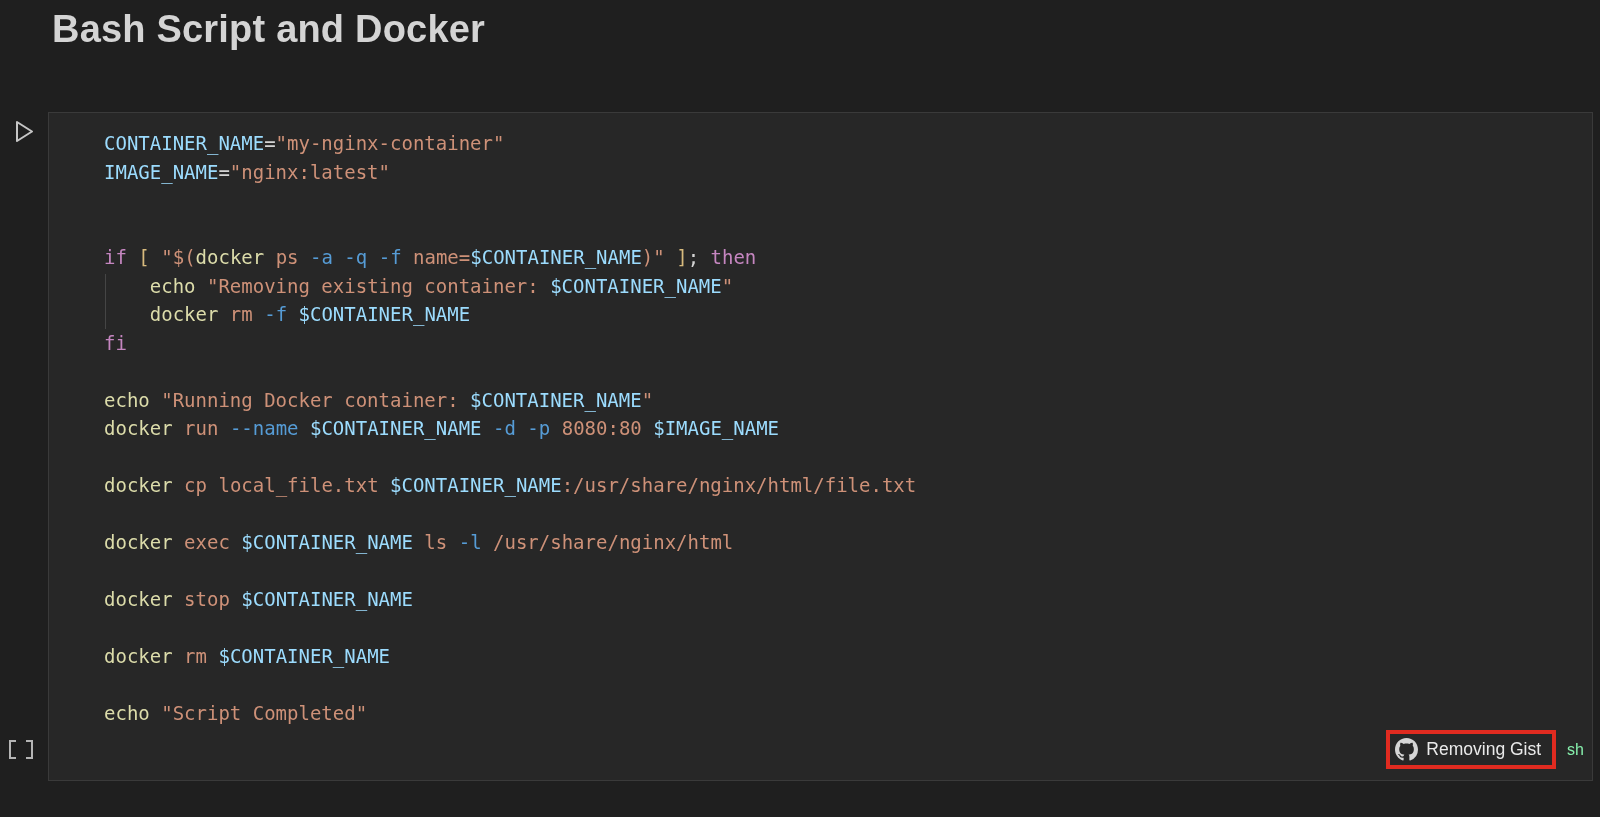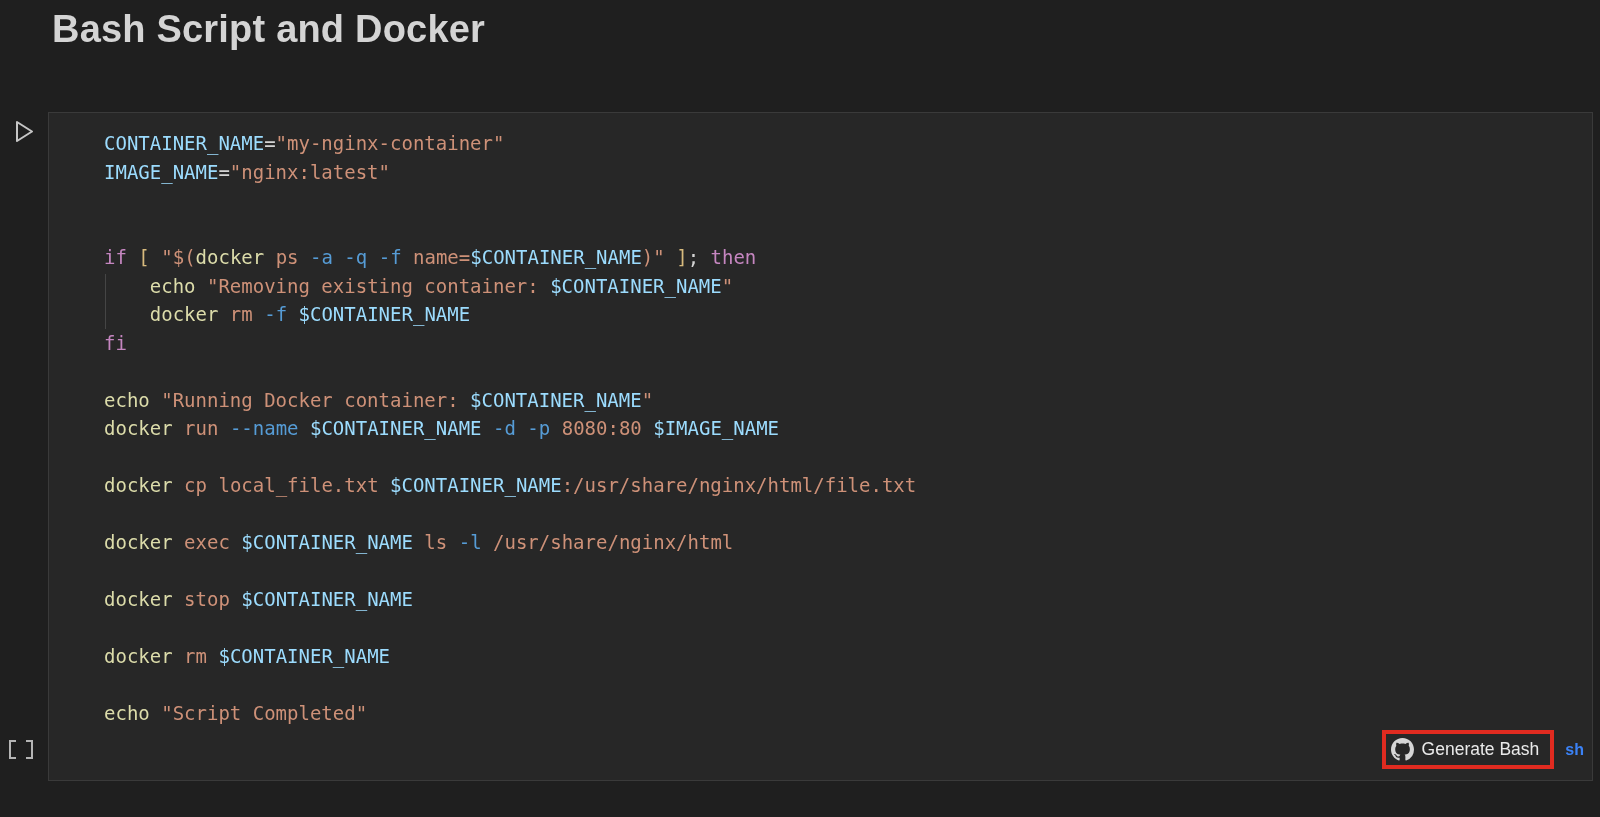--- a/index.html
+++ b/index.html
@@ -114,23 +114,23 @@
     align-items: center;
     gap: 8px;
     color: #eaeaea;
     font-family: "Liberation Sans", sans-serif;
     font-size: 17.5px;
     font-weight: 400;
     padding: 2px 0;
   }
   .gist-btn .gh-icon { display: flex; align-items: center; }
   .lang-badge {
-    color: #3b82f6;
+    color: #86efac;
     font-size: 16px;
-    font-weight: 700;
+    font-weight: 400;
     font-family: "Liberation Sans", sans-serif;
   }
 </style>
 </head>
 <body>
 
 <div class="page">
 
   <h1 class="title">Bash Script and Docker</h1>
 
@@ -155,20 +155,20 @@
     <pre class="code" id="code-pre"><div class="code-line"><span class="tok-variable">CONTAINER_NAME</span><span class="tok-plain">=</span><span class="tok-string">"my-nginx-container"</span></div><div class="code-line"><span class="tok-variable">IMAGE_NAME</span><span class="tok-plain">=</span><span class="tok-string">"nginx:latest"</span></div><div class="code-line">&nbsp;</div><div class="code-line">&nbsp;</div><div class="code-line"><span class="tok-keyword">if</span><span class="tok-plain"> </span><span class="tok-bracket">[</span><span class="tok-plain"> </span><span class="tok-string">"$(</span><span class="tok-command">docker</span><span class="tok-plain"> </span><span class="tok-string">ps</span><span class="tok-plain"> </span><span class="tok-flag">-a</span><span class="tok-plain"> </span><span class="tok-flag">-q</span><span class="tok-plain"> </span><span class="tok-flag">-f</span><span class="tok-plain"> </span><span class="tok-string">name=</span><span class="tok-variable">$CONTAINER_NAME</span><span class="tok-string">)"</span><span class="tok-plain"> </span><span class="tok-bracket">]</span><span class="tok-plain">; </span><span class="tok-keyword">then</span></div><div class="code-line"><span class="tok-plain">    </span><span class="tok-command">echo</span><span class="tok-plain"> </span><span class="tok-string">"Removing existing container: </span><span class="tok-variable">$CONTAINER_NAME</span><span class="tok-string">"</span></div><div class="code-line"><span class="tok-plain">    </span><span class="tok-command">docker</span><span class="tok-plain"> </span><span class="tok-string">rm</span><span class="tok-plain"> </span><span class="tok-flag">-f</span><span class="tok-plain"> </span><span class="tok-variable">$CONTAINER_NAME</span></div><div class="code-line"><span class="tok-keyword">fi</span></div><div class="code-line">&nbsp;</div><div class="code-line"><span class="tok-command">echo</span><span class="tok-plain"> </span><span class="tok-string">"Running Docker container: </span><span class="tok-variable">$CONTAINER_NAME</span><span class="tok-string">"</span></div><div class="code-line"><span class="tok-command">docker</span><span class="tok-plain"> </span><span class="tok-string">run</span><span class="tok-plain"> </span><span class="tok-flag">--name</span><span class="tok-plain"> </span><span class="tok-variable">$CONTAINER_NAME</span><span class="tok-plain"> </span><span class="tok-flag">-d</span><span class="tok-plain"> </span><span class="tok-flag">-p</span><span class="tok-plain"> </span><span class="tok-string">8080:80</span><span class="tok-plain"> </span><span class="tok-variable">$IMAGE_NAME</span></div><div class="code-line">&nbsp;</div><div class="code-line"><span class="tok-command">docker</span><span class="tok-plain"> </span><span class="tok-string">cp</span><span class="tok-plain"> </span><span class="tok-string">local_file.txt</span><span class="tok-plain"> </span><span class="tok-variable">$CONTAINER_NAME</span><span class="tok-string">:/usr/share/nginx/html/file.txt</span></div><div class="code-line">&nbsp;</div><div class="code-line"><span class="tok-command">docker</span><span class="tok-plain"> </span><span class="tok-string">exec</span><span class="tok-plain"> </span><span class="tok-variable">$CONTAINER_NAME</span><span class="tok-plain"> </span><span class="tok-string">ls</span><span class="tok-plain"> </span><span class="tok-flag">-l</span><span class="tok-plain"> </span><span class="tok-string">/usr/share/nginx/html</span></div><div class="code-line">&nbsp;</div><div class="code-line"><span class="tok-command">docker</span><span class="tok-plain"> </span><span class="tok-string">stop</span><span class="tok-plain"> </span><span class="tok-variable">$CONTAINER_NAME</span></div><div class="code-line">&nbsp;</div><div class="code-line"><span class="tok-command">docker</span><span class="tok-plain"> </span><span class="tok-string">rm</span><span class="tok-plain"> </span><span class="tok-variable">$CONTAINER_NAME</span></div><div class="code-line">&nbsp;</div><div class="code-line"><span class="tok-command">echo</span><span class="tok-plain"> </span><span class="tok-string">"Script Completed"</span></div></pre>
 
     <div class="code-footer">
       <div class="annotation-box">
         <button class="gist-btn">
           <span class="gh-icon">
             <svg width="23" height="23" viewBox="0 0 16 16">
               <path fill="#d6d6d6" d="M8 0C3.58 0 0 3.58 0 8c0 3.54 2.29 6.53 5.47 7.59.4.07.55-.17.55-.38 0-.19-.01-.82-.01-1.49-2.01.37-2.53-.49-2.69-.94-.09-.23-.48-.94-.82-1.13-.28-.15-.68-.52-.01-.53.63-.01 1.08.58 1.23.82.72 1.21 1.87.87 2.33.66.07-.52.28-.87.51-1.07-1.78-.2-3.64-.89-3.64-3.95 0-.87.31-1.59.82-2.15-.08-.2-.36-1.02.08-2.12 0 0 .67-.21 2.2.82.64-.18 1.32-.27 2-.27s1.36.09 2 .27c1.53-1.04 2.2-.82 2.2-.82.44 1.1.16 1.92.08 2.12.51.56.82 1.27.82 2.15 0 3.07-1.87 3.75-3.65 3.95.29.25.54.73.54 1.48 0 1.07-.01 1.93-.01 2.2 0 .21.15.46.55.38A8.01 8.01 0 0 0 16 8c0-4.42-3.58-8-8-8z"></path>
             </svg>
           </span>
-          <span>Generate Bash</span>
+          <span>Removing Gist</span>
         </button>
       </div>
       <span class="lang-badge">sh</span>
     </div>
   </div>
 
 </div>
 
 </body></html>

